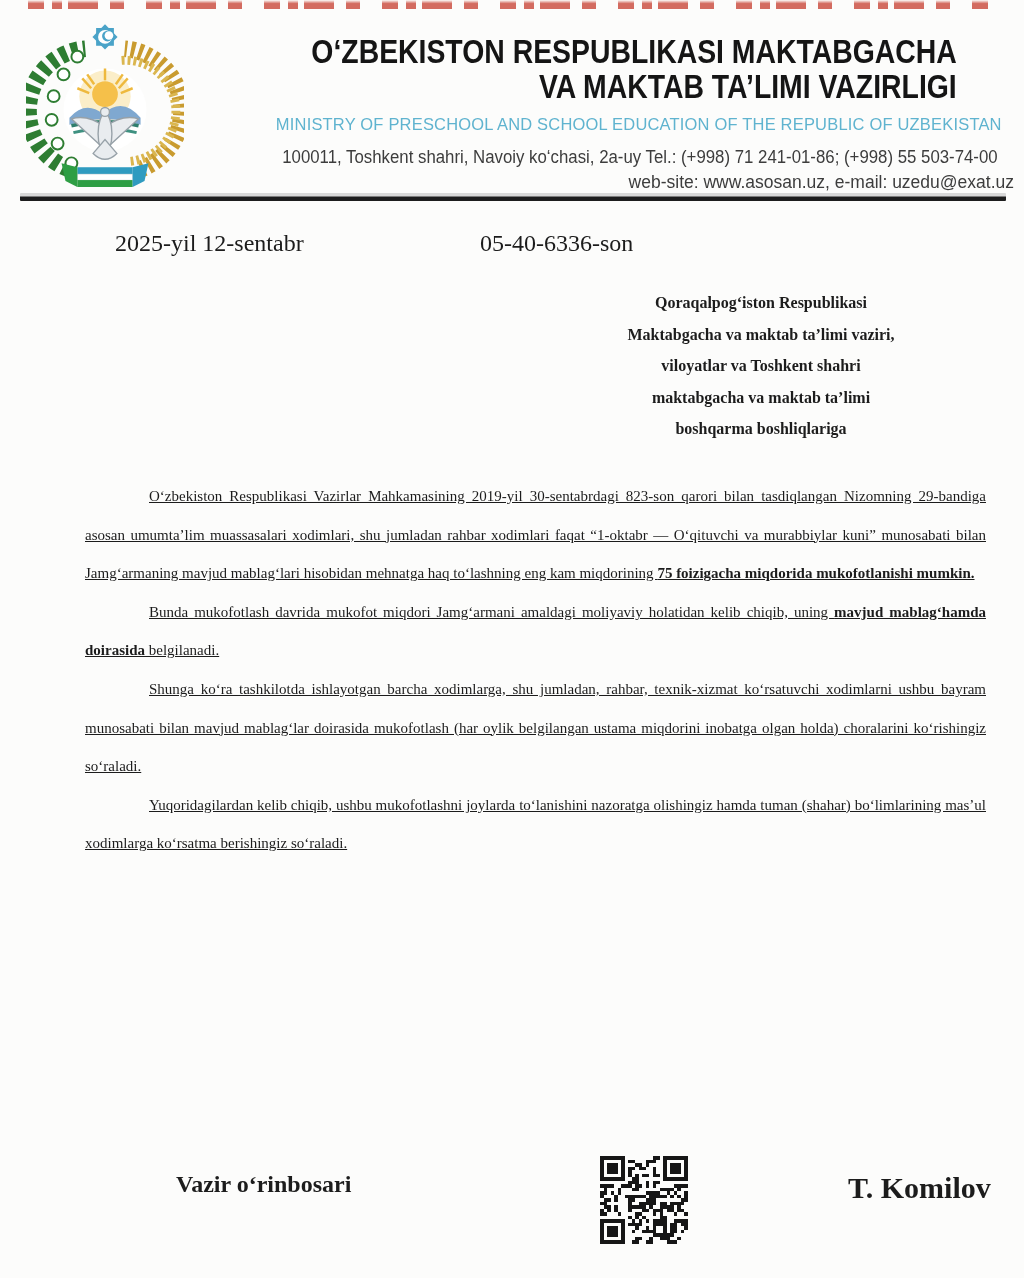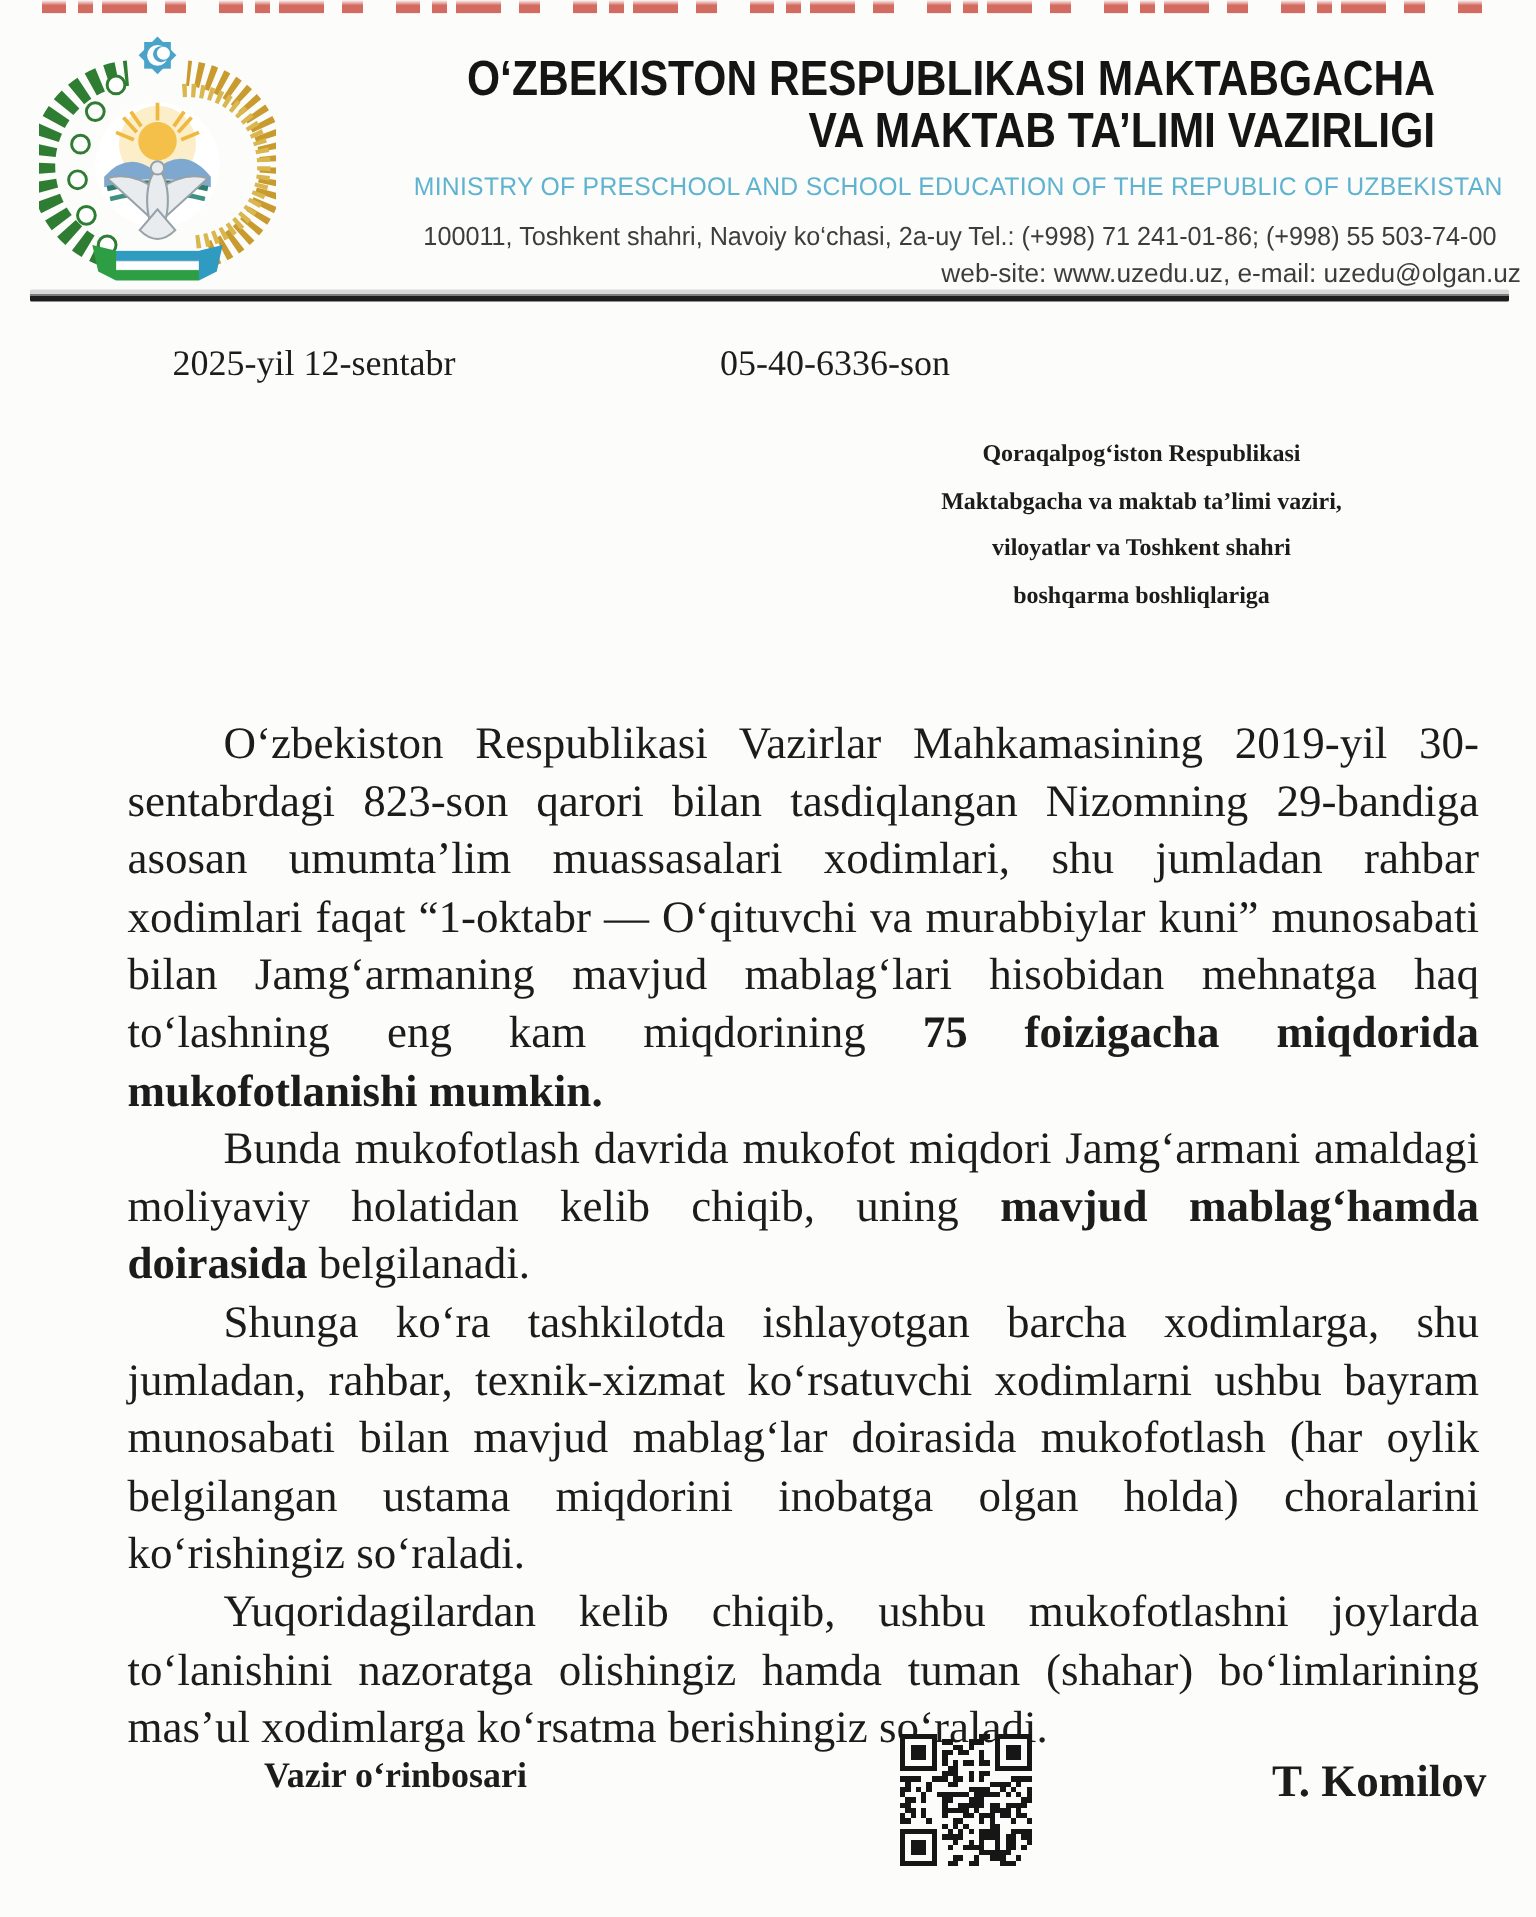--- a/index.html
+++ b/index.html
@@ -24,22 +24,22 @@
   .addr{margin-top:12px;font-family:"Liberation Sans",sans-serif;font-size:17.5px;color:#3d3d3d;
         transform:scaleX(.96);transform-origin:50% 0;white-space:nowrap;}
   .web{margin-top:4px;font-family:"Liberation Sans",sans-serif;font-size:17.5px;color:#3d3d3d;}
   .rule{position:absolute;left:20px;top:193px;width:986px;height:8px;
         background:linear-gradient(#d8d8d8 0 34%,#7c7c7c 34% 55%,#1d1d1d 55% 100%);border-radius:1px;}
   .date-row{position:absolute;top:230px;left:0;width:1024px;font-size:24px;}
   .date{position:absolute;left:115px;white-space:nowrap;}
   .docnum{position:absolute;left:480px;white-space:nowrap;}
   .addressee{position:absolute;left:520px;top:287px;width:482px;text-align:center;
              font-weight:bold;font-size:16px;line-height:31.6px;}
-  .body-text{position:absolute;left:85px;top:477px;width:901px;font-size:30px;
-             line-height:38.6px;text-align:justify;}
+  .body-text{position:absolute;left:85px;top:477px;width:901px;font-size:15px;
+             line-height:38.6px;text-align:justify;text-decoration:underline;}
   .body-text p{margin:0;text-indent:64px;}
   .body-text .b{font-weight:bold;}
   .sig-title{position:absolute;left:176px;top:1171px;font-weight:bold;font-size:24px;white-space:nowrap;}
   .sig-name{position:absolute;left:848px;top:1171px;font-weight:bold;font-size:30px;white-space:nowrap;}
   .qr{position:absolute;left:600px;top:1156px;width:88px;height:88px;}
 </style>
 </head>
 <body>
 
 <div class="page">
@@ -99,34 +99,35 @@
       <circle cx="2.4" cy="-.8" r="5.4" fill="#4aa3c8"></circle>
       <circle cx="4" cy="-1.4" r="4.4" fill="#ffffff"></circle>
     </g>
   </svg>
 
   <div class="hgroup">
     <div class="title">O‘ZBEKISTON RESPUBLIKASI MAKTABGACHA</div>
     <div class="title">VA MAKTAB TA’LIMI VAZIRLIGI</div>
     <div class="ministry" style="color: rgb(95, 179, 207);">MINISTRY OF PRESCHOOL AND SCHOOL EDUCATION OF THE REPUBLIC OF UZBEKISTAN</div>
     <div class="addr">100011, Toshkent shahri, Navoiy ko‘chasi, 2a-uy Tel.: (+998) 71 241-01-86; (+998) 55 503-74-00</div>
-    <div class="web">web-site: www.uzedu.uz, e-mail: uzedu@olgan.uz</div>
+    <div class="web">web-site: www.asosan.uz, e-mail: uzedu@exat.uz</div>
   </div>
 
   <div class="rule"></div>
 
   <div class="date-row">
     <span class="date">2025-yil 12-sentabr</span>
     <span class="docnum">05-40-6336-son</span>
   </div>
 
   <div class="addressee">
       <div>Qoraqalpog‘iston Respublikasi</div>
       <div>Maktabgacha va maktab ta’limi vaziri,</div>
       <div>viloyatlar va Toshkent shahri</div>
+      <div>maktabgacha va maktab ta’limi</div>
       <div>boshqarma boshliqlariga</div>
     </div>
 
   <div class="body-text">
       <p><span>O‘zbekiston Respublikasi Vazirlar Mahkamasining 2019-yil 30-sentabrdagi 823-son qarori bilan tasdiqlangan Nizomning 29-bandiga asosan umumta’lim muassasalari xodimlari, shu jumladan rahbar xodimlari faqat “1-oktabr — O‘qituvchi va murabbiylar kuni” munosabati bilan Jamg‘armaning mavjud mablag‘lari hisobidan mehnatga haq to‘lashning eng kam miqdorining </span><span class="b">75 foizigacha miqdorida mukofotlanishi mumkin.</span></p>
       <p><span>Bunda mukofotlash davrida mukofot miqdori Jamg‘armani amaldagi moliyaviy holatidan kelib chiqib, uning </span><span class="b">mavjud mablag‘hamda doirasida</span><span> belgilanadi.</span></p>
       <p><span>Shunga ko‘ra tashkilotda ishlayotgan barcha xodimlarga, shu jumladan, rahbar, texnik-xizmat ko‘rsatuvchi xodimlarni ushbu bayram munosabati bilan mavjud mablag‘lar doirasida mukofotlash (har oylik belgilangan ustama miqdorini inobatga olgan holda) choralarini ko‘rishingiz so‘raladi.</span></p>
       <p><span>Yuqoridagilardan kelib chiqib, ushbu mukofotlashni joylarda to‘lanishini nazoratga olishingiz hamda tuman (shahar) bo‘limlarining mas’ul xodimlarga ko‘rsatma berishingiz so‘raladi.</span></p>
     </div>
 

